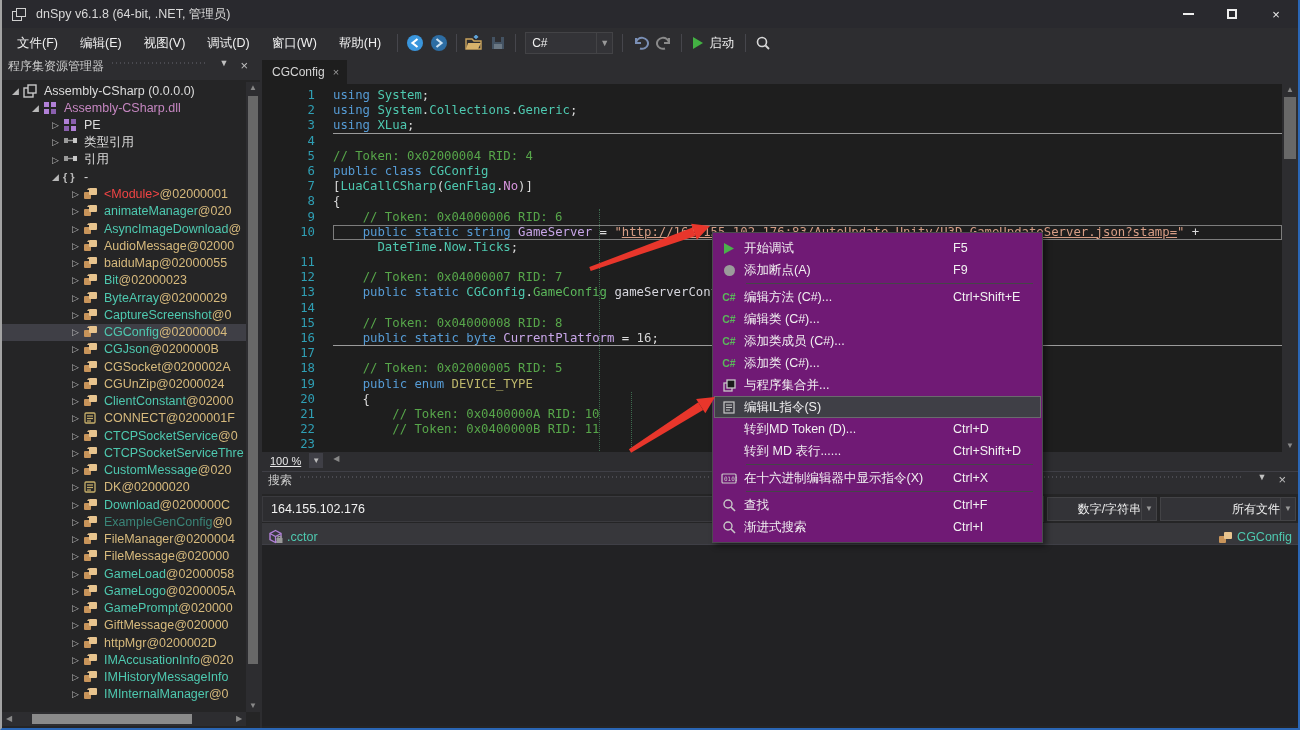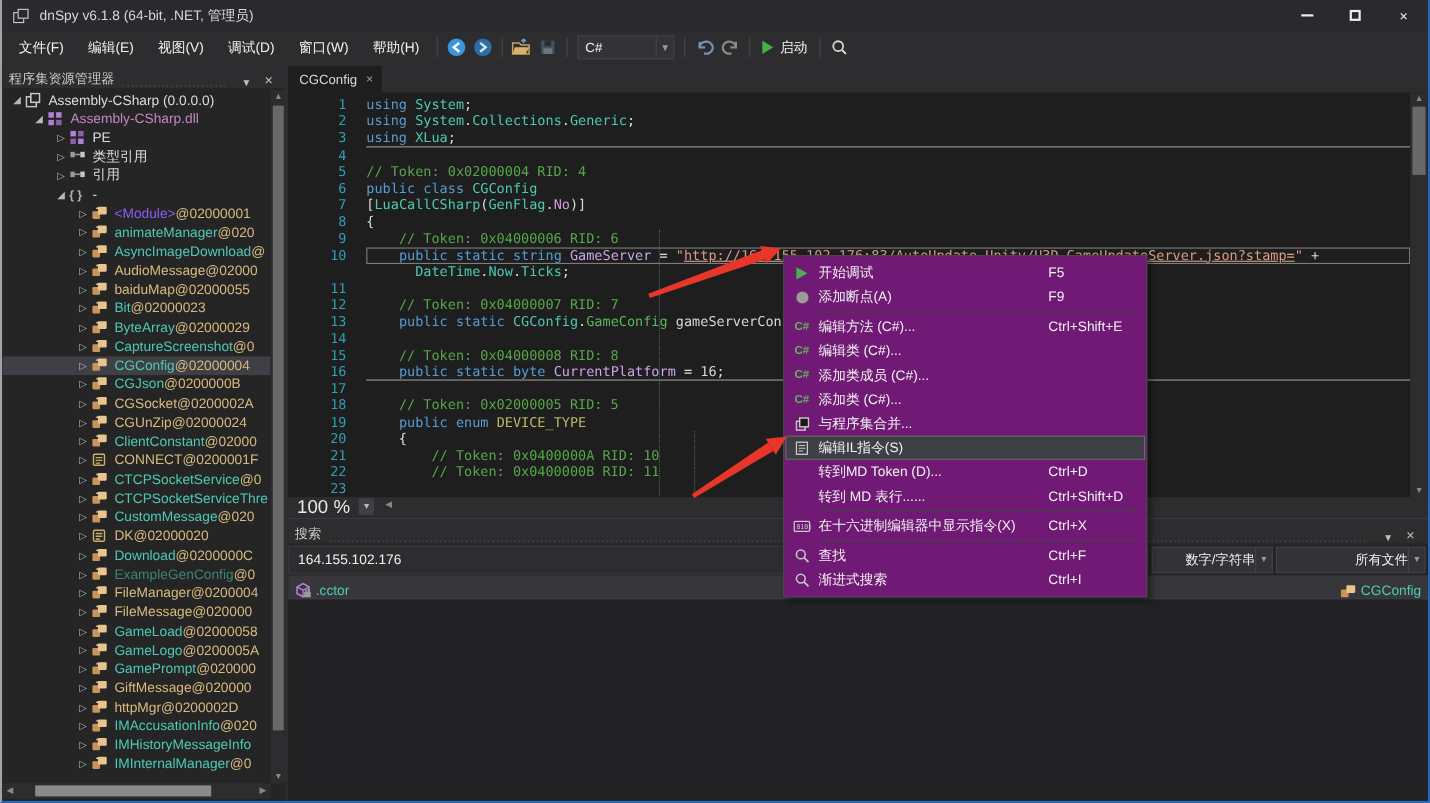--- a/index.html
+++ b/index.html
@@ -29,32 +29,32 @@
     display:flex; align-items:center; color:#f1f1f1; margin:0 4px; }
   #lang-combo .val { flex:1; padding-left:6px; font-size:12px; }
   #lang-combo .dd { width:16px; height:100%; display:flex; align-items:center; justify-content:center;
     color:#999; font-size:9px; border-left:1px solid #434346; }
   #start-btn { display:flex; align-items:center; gap:6px; padding:0 6px; }
   #start-btn .tri { width:0; height:0; border-left:10px solid #43b143; border-top:6px solid transparent; border-bottom:6px solid transparent; }
   #start-btn .lbl { color:#f1f1f1; font-size:12.5px; }
 
   
   #explorer { position:absolute; left:0; top:58px; width:258px; bottom:0; background:#252526; }
-  .panel-head { height:22px; display:flex; align-items:flex-end; color:#cccccc; font-size:12px;
+  .panel-head { height:22px; display:flex; align-items:flex-start; color:#cccccc; font-size:12px;
     padding:0 6px; background:#2d2d30; }
   .panel-head .dots { flex:1; height:5px; margin:2px 8px 0 8px;
     background:repeating-linear-gradient(90deg,#4a4a50 0 1px,transparent 1px 4px); background-size:4px 2px; background-repeat:repeat-x; background-position:0 2px; }
   .panel-head .hbtn { color:#c0c0c0; padding:0 6px; font-size:11px; }
   #tree { position:absolute; left:0; top:24px; right:14px; bottom:16px; overflow:hidden; font-size:12.5px; }
   .trow { height:17.25px; display:flex; align-items:center; white-space:nowrap; }
   .trow.sel { background:#3f3f46; }
   .texp { width:15px; text-align:center; color:#b9b9b9; font-size:9px; flex:none; }
   .ticon { width:16px; height:14px; flex:none; margin-right:5px; position:relative; }
   .tc-w { color:#dcdcdc; } .tc-v { color:#c586c0; } .tc-t { color:#4ec9b0; }
-  .tc-k { color:#d7ba7d; } .tc-g { color:#8b5cf6; } .tc-d { color:#3a8578; }
+  .tc-k { color:#d7ba7d; } .tc-g { color:#ef4444; } .tc-d { color:#3a8578; }
   
   #tree-vscroll { position:absolute; right:0; top:24px; width:14px; bottom:16px; background:#2d2d30; }
   #tree-vscroll .thumb { position:absolute; left:2px; right:2px; top:14px; height:568px; background:#686868; }
   .sb-arrow { position:absolute; left:0; right:0; height:12px; color:#888; font-size:8px; text-align:center; line-height:12px; }
   #tree-hscroll { position:absolute; left:0; bottom:2px; right:14px; height:14px; background:#2d2d30; }
   #tree-hscroll .thumb { position:absolute; top:2px; height:10px; left:30px; width:160px; background:#8a8a8a; }
   .sb-arrow-h { position:absolute; top:0; width:14px; height:14px; color:#888; font-size:8px; text-align:center; line-height:14px; }
 
   
   #tabbar { position:absolute; left:260px; top:58px; right:0; height:26px; background:#2d2d30; display:flex; align-items:flex-end; }
@@ -69,21 +69,21 @@
   .cl.sepline { border-bottom:1px solid #9b9b9b; height:15.2px; }
   .cl.boxline { outline:1px solid #7d7d7d; outline-offset:-1px; }
   .s-k{color:#569cd6;} .s-t{color:#4ec9b0;} .s-c{color:#57a64a;} .s-s{color:#d69d85;}
   .s-u{color:#d69d85; text-decoration:underline;} .s-f{color:#c8a6e8;} .s-e{color:#d795dd;}
   .s-p{color:#dcdcdc;} .s-n{color:#d4d4d4;} .s-g{color:#5bb75b;} .s-en{color:#bdb76b;} .s-f2{color:#d6d6dd;}
   .iguide { position:absolute; border-left:1px dotted #3e6b4f; width:0; }
   #ed-vscroll { position:absolute; right:0; top:0; width:16px; bottom:0; background:#2d2d30; }
   #ed-vscroll .thumb { position:absolute; left:2px; right:2px; top:13px; height:62px; background:#686868; }
   #editorbar { position:absolute; left:260px; top:452px; right:0; height:17px; background:#2d2d30;
     display:flex; align-items:center; }
-  #zoom-label { color:#e8e8e8; font-size:17px; padding:0 8px 0 8px; }
+  #zoom-label { color:#e8e8e8; font-size:11px; padding:0 8px 0 8px;text-decoration:underline; }
   #zoom-dd { width:14px; height:15px; background:#3f3f46; color:#bbb; font-size:8px; text-align:center; line-height:15px; margin-right:6px; }
   #ed-hscroll { flex:1; height:100%; position:relative; background:#2d2d30; }
 
   
   #search-panel { position:absolute; left:260px; top:471px; right:0; bottom:0; background:#252526; border-top:1px solid #3f3f46; }
   #search-row { position:absolute; left:0; top:23px; right:0; height:28px; display:flex; align-items:center; background:#252526; }
   #search-input { flex:1; height:26px; background:#2d2d30; border:1px solid #3a3a3e; color:#f1f1f1;
     font-size:12.5px; display:flex; align-items:center; padding-left:8px; }
   .filter-dd { width:110px; height:24px; background:#333337; border:1px solid #434346; color:#f1f1f1;
     font-size:12px; display:flex; align-items:center; margin-left:3px; }

